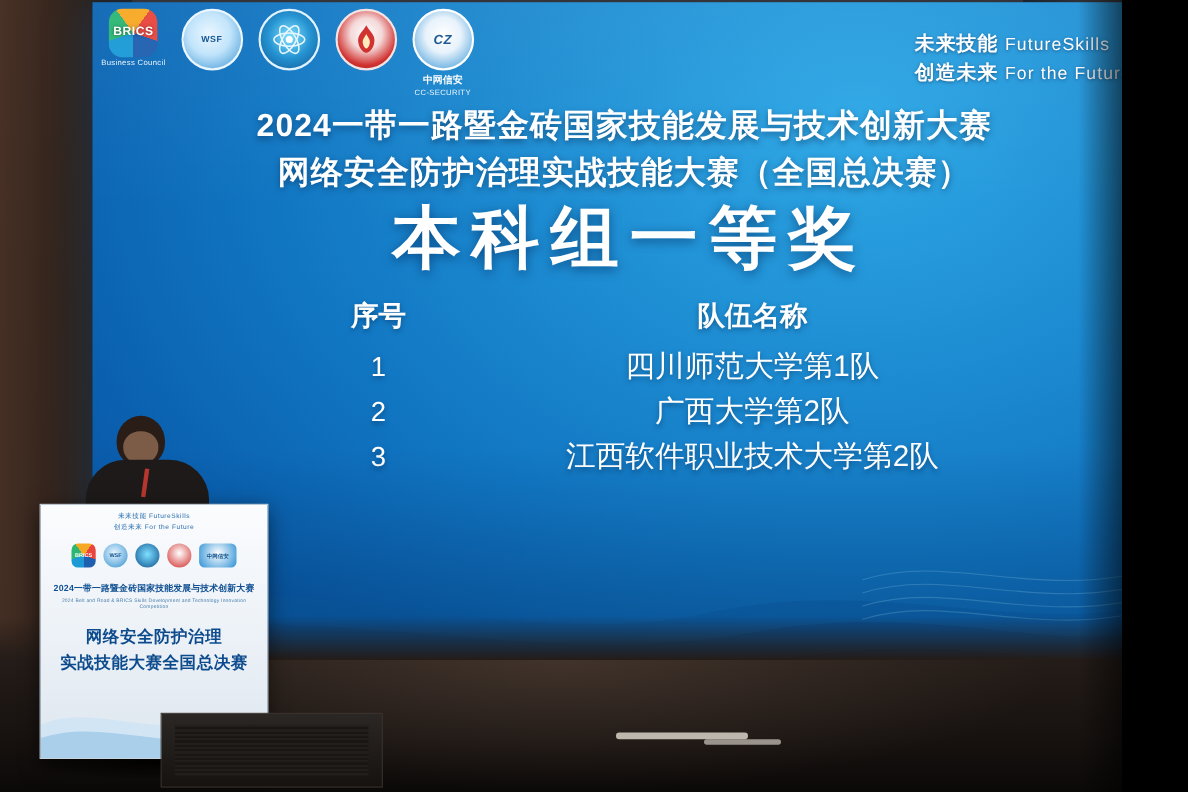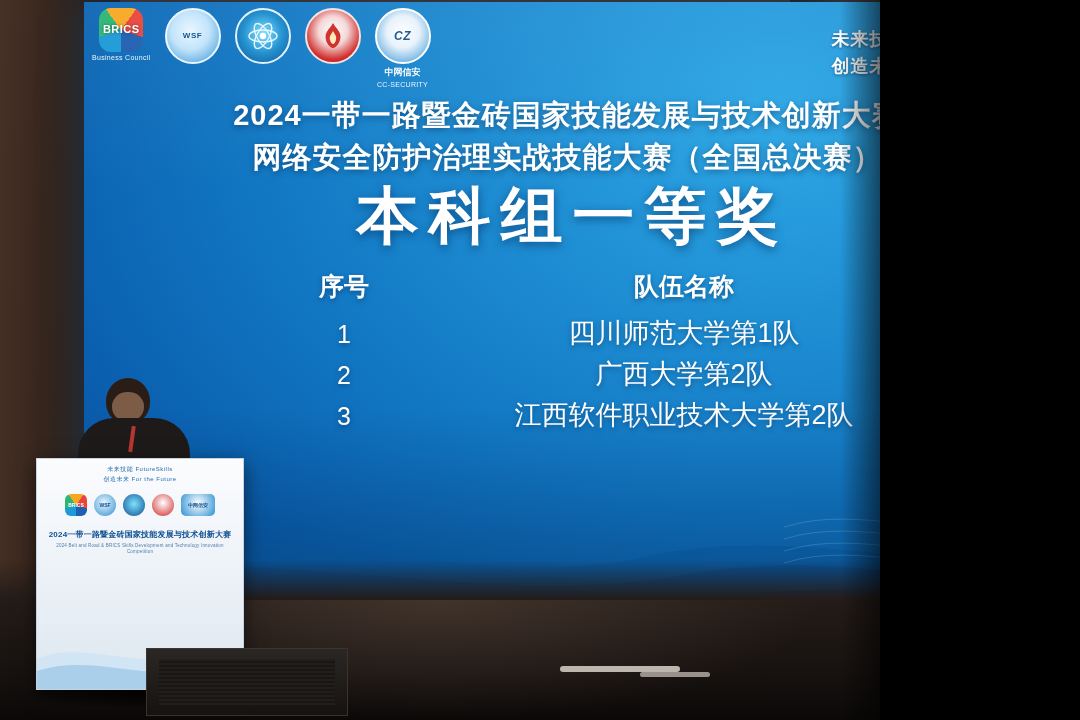--- a/index.html
+++ b/index.html
@@ -8,21 +8,21 @@
     background: #000;
   }
   body {
     width: 1080px;
     height: 720px;
     overflow: hidden;
     font-family: "Liberation Sans", sans-serif;
   }
   .stage {
     position: relative;
-    width: 880px;
+    width: 1020px;
     height: 720px;
     background: #1a1614;
     overflow: hidden;
   }
   
   .backdrop {
     position: absolute;
     inset: 0;
     background:
       linear-gradient(180deg, #3a2a22 0%, #2a1f1a 18%, #1d1613 40%, #14100e 70%, #0d0b0a 100%);
@@ -513,20 +513,24 @@
     </div>
     <div class="podium-logos">
       <div class="pl p1">BRICS</div>
       <div class="pl p2">WSF</div>
       <div class="pl p3"></div>
       <div class="pl p4"></div>
       <div class="pl p5">中网信安</div>
     </div>
     <div class="podium-line1">2024一带一路暨金砖国家技能发展与技术创新大赛</div>
     <div class="podium-line2">2024 Belt and Road &amp; BRICS Skills Development and Technology Innovation Competition</div>
+    <div class="podium-main">
+      <div>网络安全防护治理</div>
+      <div>实战技能大赛全国总决赛</div>
+    </div>
   </div>
 
   <div class="floor-box">
     <div class="floor-box-front"></div>
   </div>
   <div class="cable"></div>
   <div class="cable2"></div>
   <div class="side-curtain-shadow"></div>
 </div>
 

